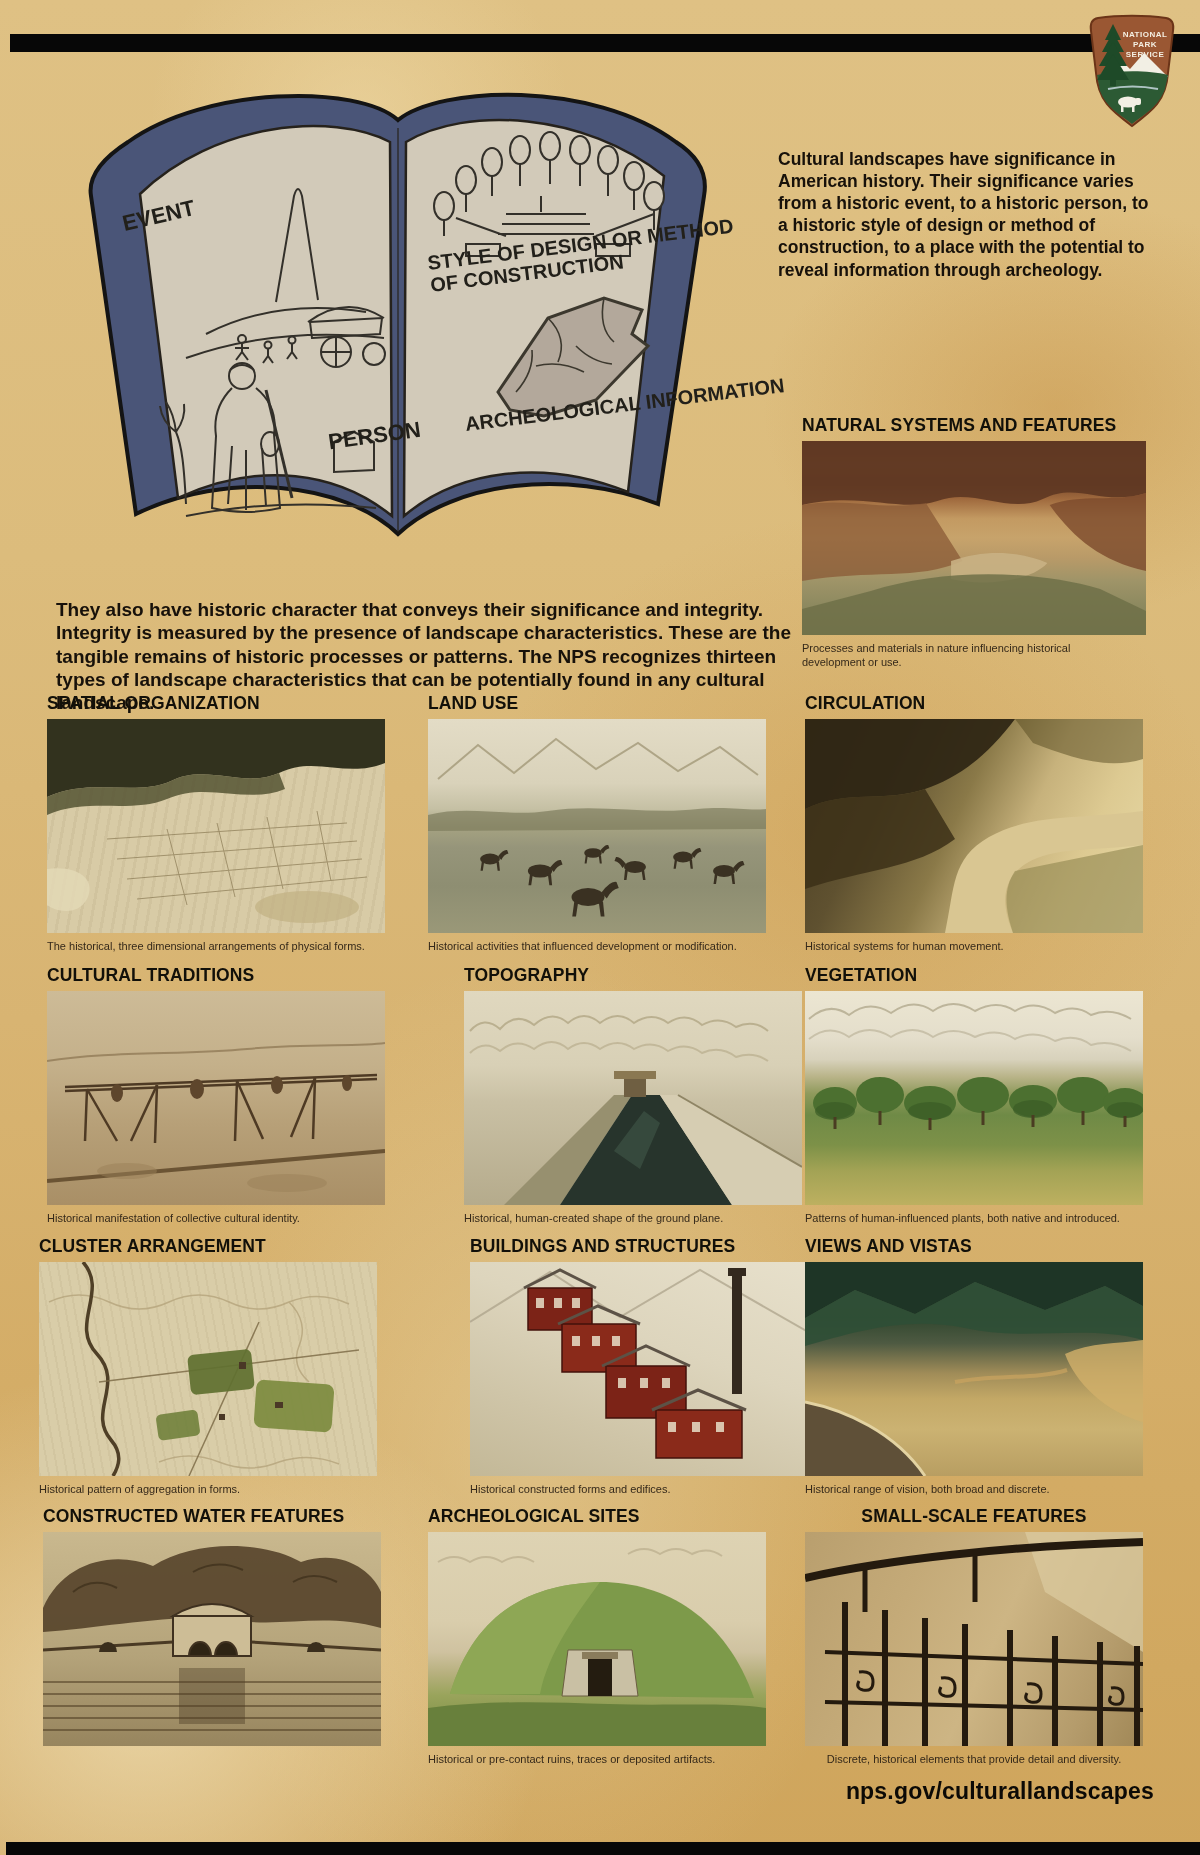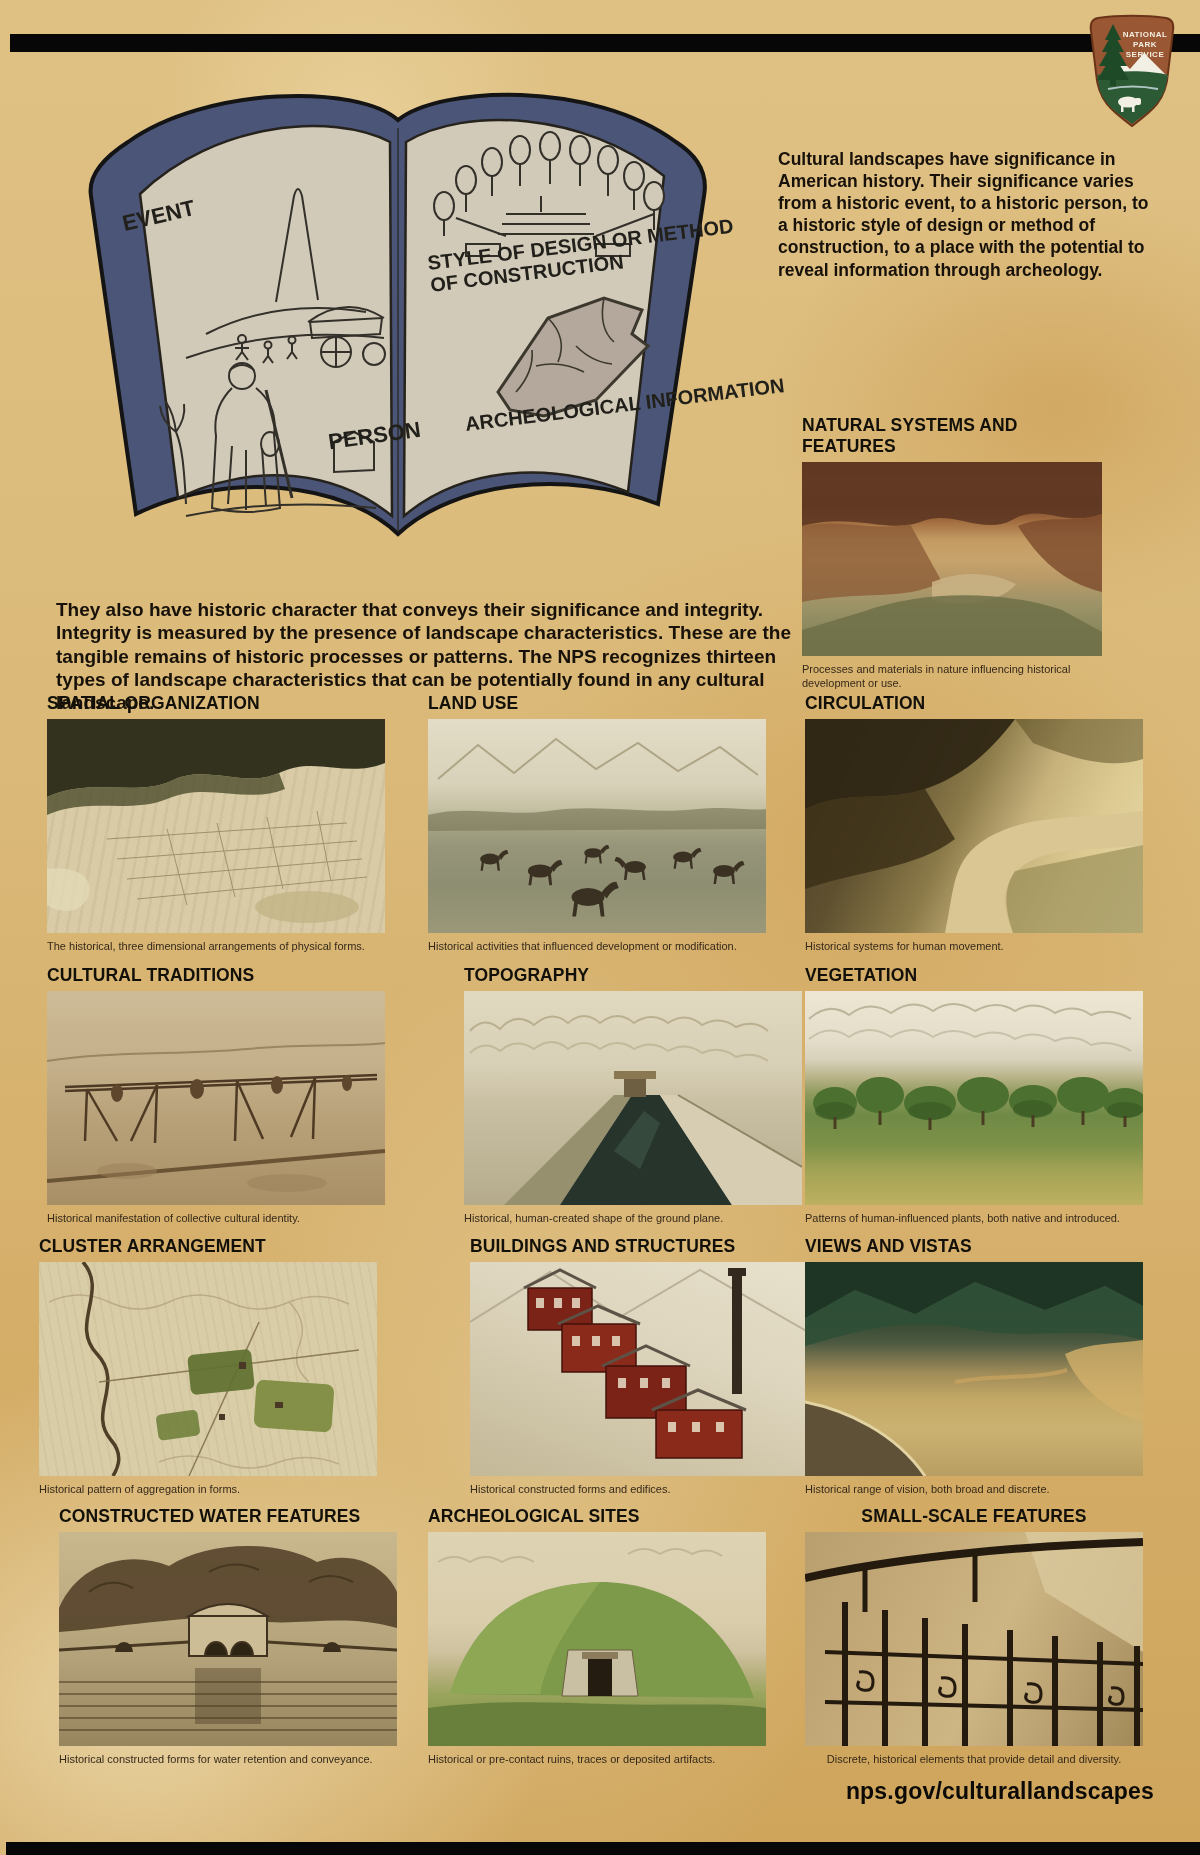--- a/index.html
+++ b/index.html
@@ -35,34 +35,34 @@
   #intro-significance{position:absolute;left:778px;top:130px;width:372px;font-size:17.5px;font-weight:700;line-height:1.27;color:#17110a;}
   #intro-character{position:absolute;left:56px;top:579px;width:740px;font-size:19px;font-weight:700;line-height:1.23;color:#17110a;}
 
   
   .tile{position:absolute;width:338px;}
   .tile h3{margin:0 0 5px 0;font-size:17.5px;font-weight:700;color:#121009;letter-spacing:.1px;}
   .tile .cap{margin:7px 0 0 0;font-size:11px;line-height:1.25;color:#35291a;}
   .art{position:relative;height:214px;width:100%;overflow:hidden;}
   .art svg{position:absolute;left:0;top:0;width:100%;height:100%;}
 
-  #tile-natural{left:802px;top:415px;width:300px;}
+  #tile-natural{left:802px;top:415px;width:344px;}
   #tile-natural .art{height:194px;}
   #tile-natural .cap{width:292px;}
 
   #tile-spatial{left:47px;top:693px;}
   #tile-landuse{left:428px;top:693px;}
   #tile-circulation{left:805px;top:693px;}
   #tile-cultural{left:47px;top:965px;}
   #tile-topography{left:428px;top:965px;margin-left:36px;}
   #tile-vegetation{left:805px;top:965px;}
   #tile-cluster{left:39px;top:1236px;}
   #tile-buildings{left:428px;top:1236px;padding-left:42px;}
   #tile-views{left:805px;top:1236px;}
-  #tile-water{left:47px;top:1506px;padding-left:12px;}
+  #tile-water{left:31px;top:1506px;padding-left:12px;}
   #tile-arch{left:428px;top:1506px;}
   #tile-small{left:805px;top:1506px;text-align:center;}
 
   
   .art-natural{background:linear-gradient(180deg,#6f4226 0%,#8a5433 12%,#7a4a2c 22%,#a06a3e 30%,#c39a62 40%,#c7a36b 50%,#b99a68 60%,#9f9468 72%,#8e8a60 84%,#7f7d55 100%);}
   .art-spatial{background:repeating-linear-gradient(100deg,rgba(120,100,60,.08) 0 3px,transparent 3px 11px),#d8cba6;}
   .art-landuse{background:linear-gradient(180deg,#e3dcc6 0%,#d9d2ba 30%,#c5c0a4 42%,#a6a382 50%,#96957a 60%,#8e8e72 78%,#9a9878 100%);}
   .art-circulation{background:linear-gradient(115deg,#4a3d22 0%,#5f5130 25%,#8a7948 45%,#c7b27c 62%,#ddca92 78%,#e7d9a6 100%);}
   .art-cultural{background:linear-gradient(180deg,#cdbb97 0%,#c4b08a 35%,#b7a078 62%,#a98f66 100%);}
   .art-topography{background:linear-gradient(180deg,#e0d8bf 0%,#d8d0b6 35%,#c9c0a4 52%,#b5ab8c 100%);}
@@ -405,21 +405,20 @@
           <rect x="130" y="84" width="78" height="40" fill="#cdbd96"></rect>
           <path d="M146,124 a11,14 0 0 1 22,0 z" fill="#2e2414"></path>
           <path d="M172,124 a11,14 0 0 1 22,0 z" fill="#2e2414"></path>
         </g>
         <rect x="136" y="136" width="66" height="56" fill="#3c2e1a" opacity=".35"></rect>
         <g stroke="#4e3c22" stroke-width="2" opacity=".55">
           <path d="M0,150 L338,150 M0,162 L338,162 M0,174 L338,174 M0,186 L338,186 M0,198 L338,198"></path>
         </g>
       </svg>
     </div>
-    <p class="cap">Historical constructed forms for water retention and conveyance.</p>
   </section>
 
   <section class="tile" id="tile-arch">
     <h3>ARCHEOLOGICAL SITES</h3>
     <div class="art art-arch">
       <svg viewBox="0 0 338 214" preserveAspectRatio="none">
         <path d="M10,30 q16,-10 32,0 q16,-10 32,0 q16,-10 32,0 M200,22 q16,-10 32,0 q16,-10 32,0 q16,-8 30,2" stroke="#b9ad8c" fill="none" opacity=".7" stroke-width="2"></path>
         <path d="M22,162 C48,74 110,52 172,50 C238,50 298,86 326,166 Z" fill="#7d9a4a"></path>
         <path d="M22,162 C48,74 110,52 172,50 C150,80 120,120 112,162 Z" fill="#92aa58" opacity=".8"></path>
         <polygon points="140,118 204,118 210,164 134,164" fill="#c9c0a4" stroke="#6b5e42"></polygon>

